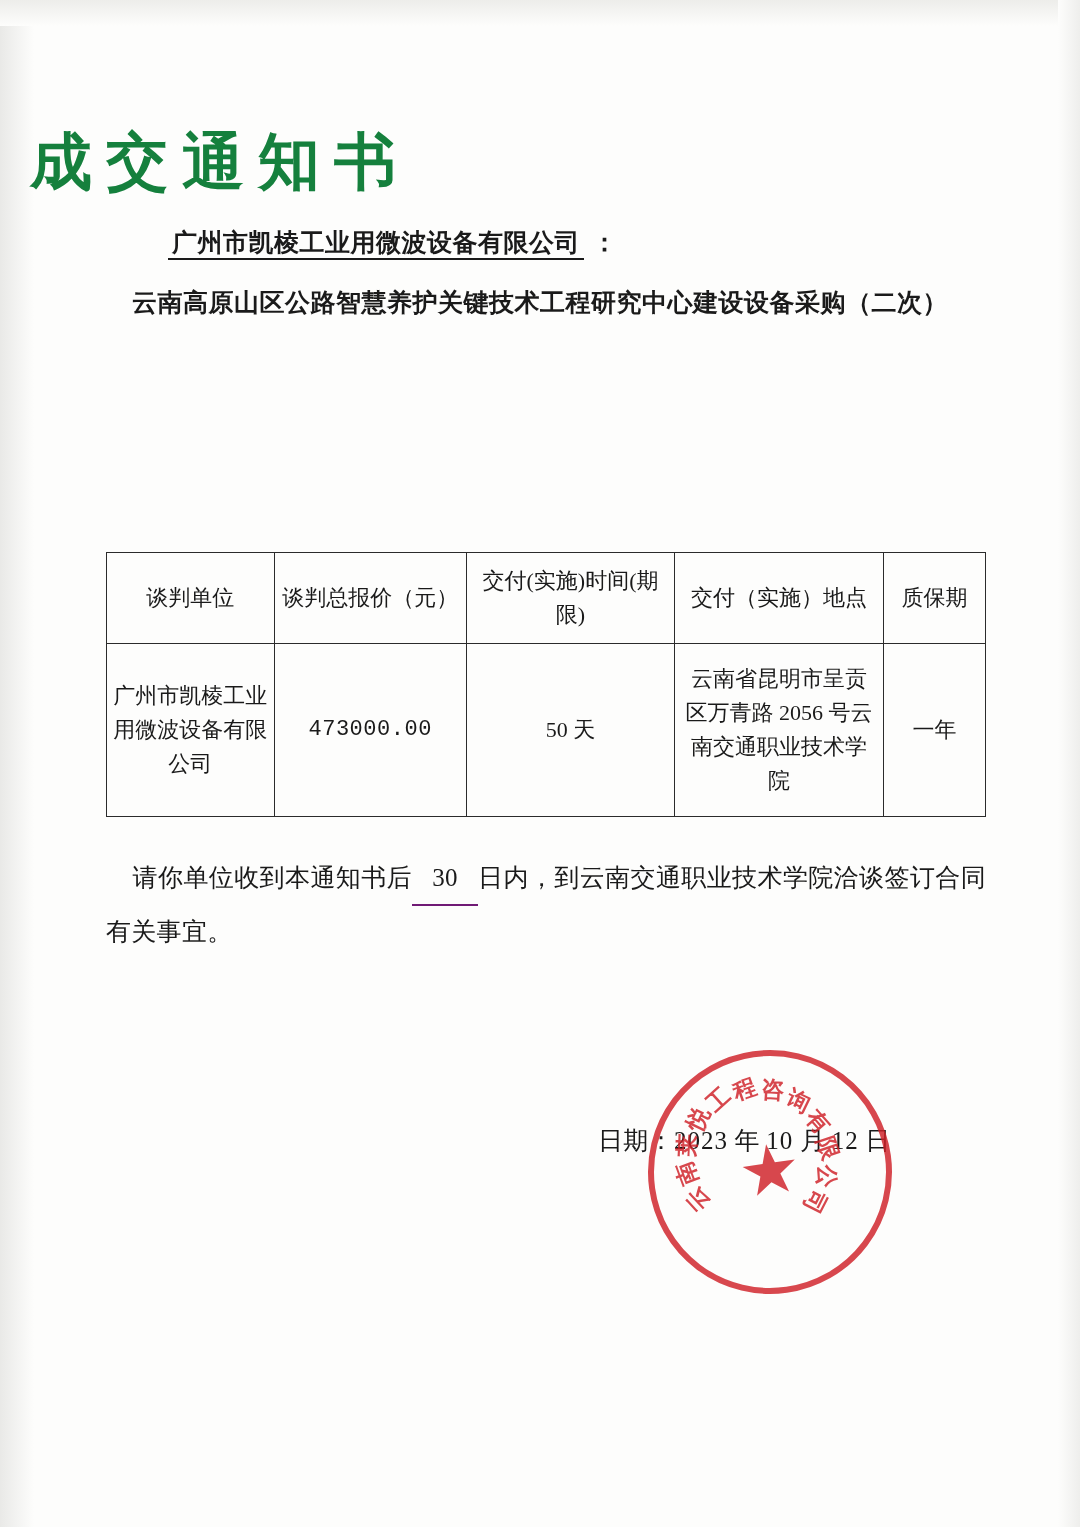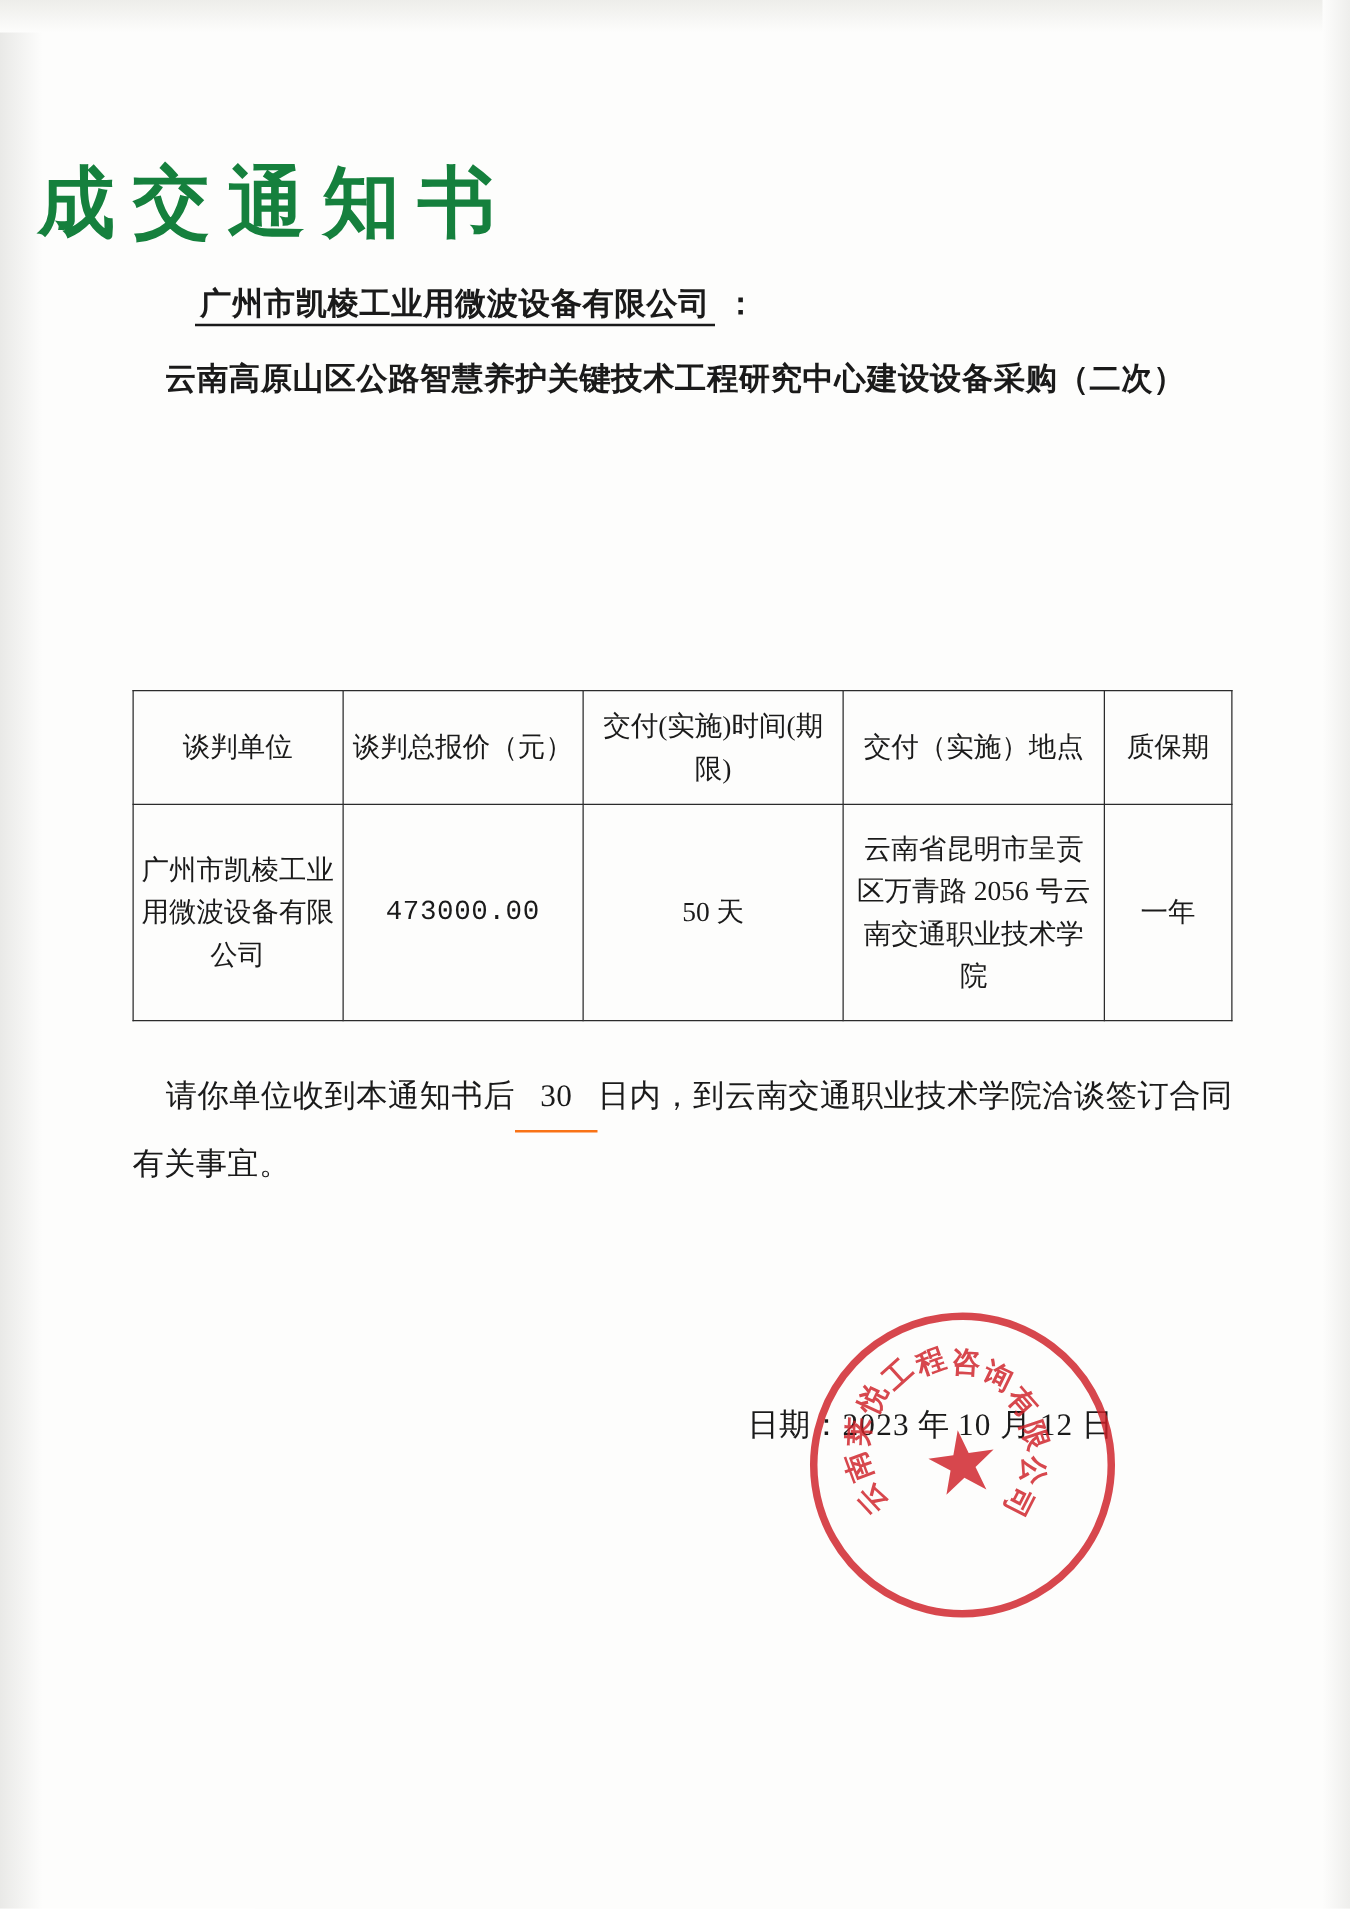--- a/index.html
+++ b/index.html
@@ -47,21 +47,21 @@
     font-weight: 700;
     letter-spacing: 14px;
     text-indent: 14px;
     font-family: "DejaVu Serif", "Liberation Serif", serif;
     color: #15803d;
   }
 
   .addressee {
     position: absolute;
     top: 226px;
-    left: 156px;
+    left: 168px;
     font-size: 25px;
     font-weight: 700;
     letter-spacing: 0.5px;
   }
   .addressee .name {
     border-bottom: 2px solid #1a1a1a;
     padding: 0 4px 2px 4px;
   }
   .addressee .colon {
     margin-left: 8px;
@@ -132,21 +132,21 @@
     width: 880px;
     font-size: 25px;
     line-height: 52px;
     letter-spacing: 0.3px;
     text-align: justify;
   }
   .closing .blank {
     display: inline-block;
     min-width: 66px;
     text-align: center;
-    border-bottom: 2px solid #f97316;
+    border-bottom: 2px solid #701a75;
     font-family: "Liberation Serif", serif;
   }
 
   
   .sign-block {
     position: absolute;
     top: 1112px;
     left: 598px;
     font-size: 25px;
     line-height: 58px;

